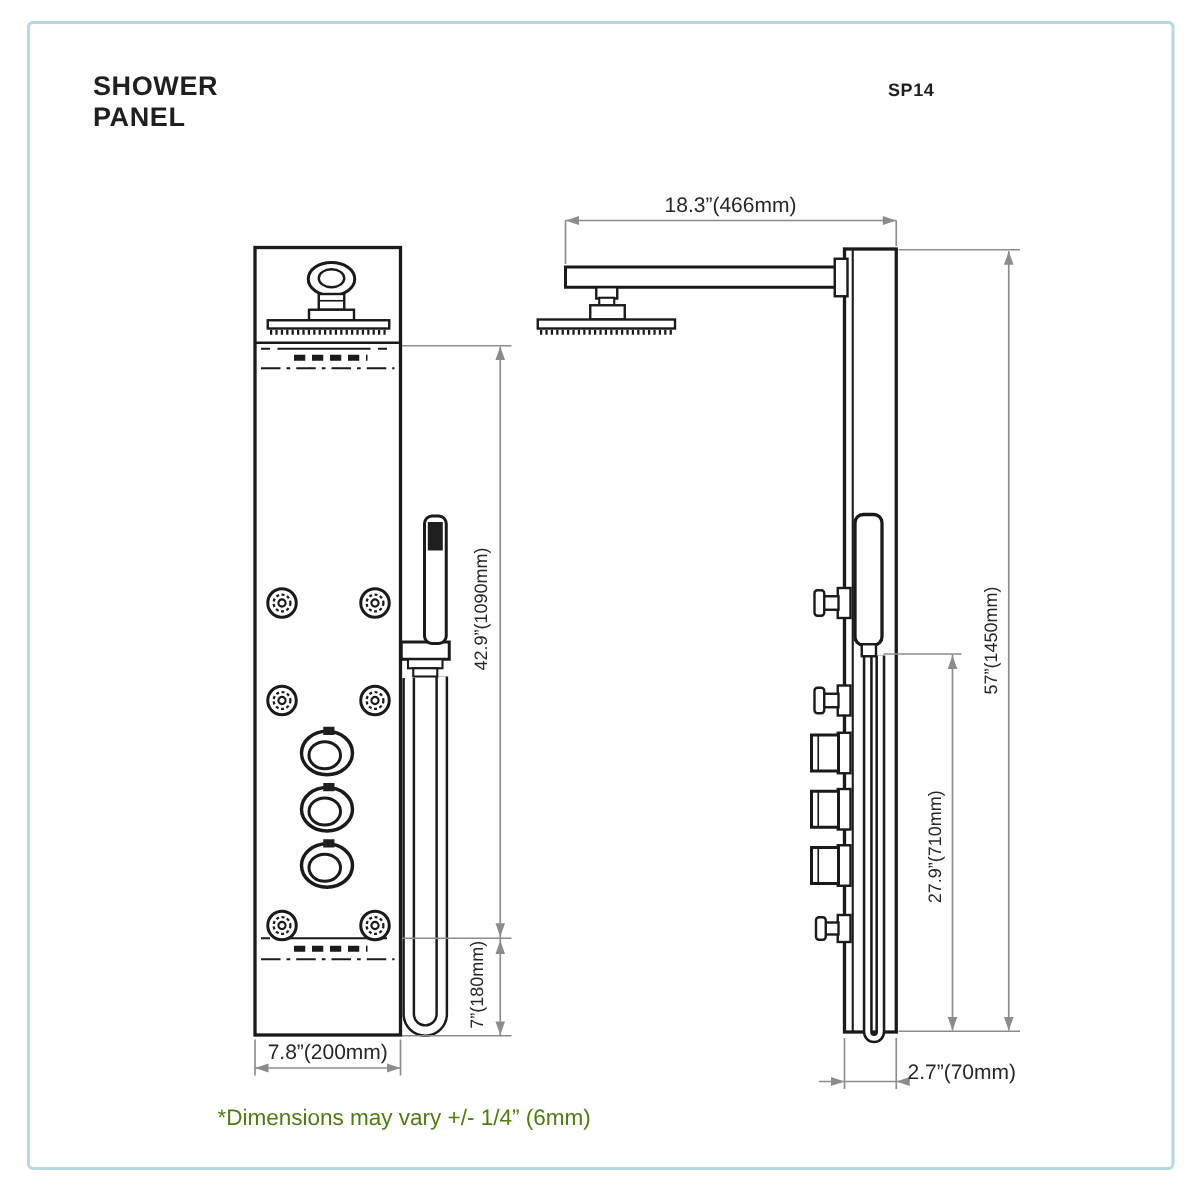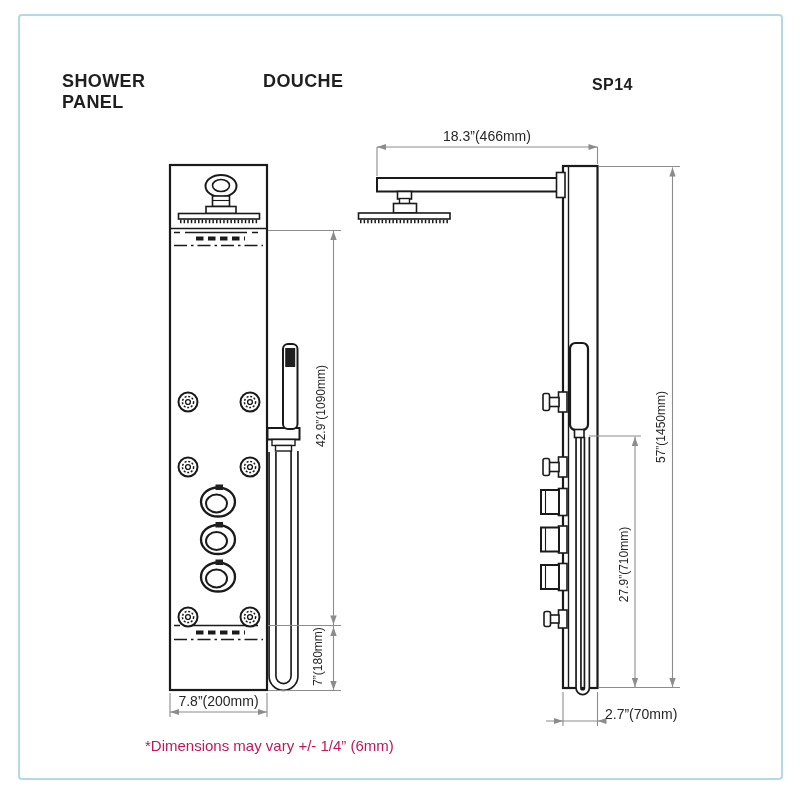--- a/index.html
+++ b/index.html
@@ -6,26 +6,26 @@
   body {
     width:800px; height:800px; position:relative; background:#fff;
     font-family:"Liberation Sans", sans-serif; overflow:hidden;
   }
   .frame {
     position:absolute; left:18px; top:14px; width:761px; height:762px;
     border:2px solid #b5d8e5; border-radius:4px;
   }
   .hdr {
     position:absolute; font-weight:bold; font-size:18px; line-height:21px;
-    letter-spacing:.4px; color:#1f1f1f; white-space:nowrap;margin-top:24px;
-  }
-  .model { font-size:16px; }
+    letter-spacing:.4px; color:#1f1f1f; white-space:nowrap;
+  }
+  .model { font-size:12px; }
   .footer {
     position:absolute; left:145px; top:737px; display:flex; gap:28px;
-    font-size:15px; color:#be185d; white-space:nowrap;
+    font-size:15px; color:#4d7c0f; white-space:nowrap;
   }
   #diagram { position:absolute; left:0; top:0; }
   
   .shp { fill:#fff; stroke:#1a1a1a; }
   .ln  { fill:none; stroke:#1a1a1a; }
   .dk  { fill:#1f1f1f; stroke:none; }
   .w1  { stroke-width:1.1; }
   .w14 { stroke-width:1.4; }
   .w16 { stroke-width:1.6; }
   .w2  { stroke-width:2; }
@@ -39,21 +39,20 @@
 </head>
 <body>
 
 <div class="frame"></div>
 
 <div class="hdr" style="left:62px; top:47px;">
   <div>SHOWER</div>
   <div>PANEL</div>
 </div>
 <div class="hdr" style="left:263px; top:47px;">
-  <div>DOUCHE</div>
 </div>
 <div class="hdr model" style="left:592px; top:50px;">SP14</div>
 
 <svg id="diagram" width="800" height="800" viewBox="0 0 800 800">
 
   <g>
     <rect x="170" y="165" width="97" height="525" class="shp w22"></rect>
 
     <g>
       <ellipse cx="221" cy="186" rx="15.5" ry="11" class="shp w2"></ellipse>

